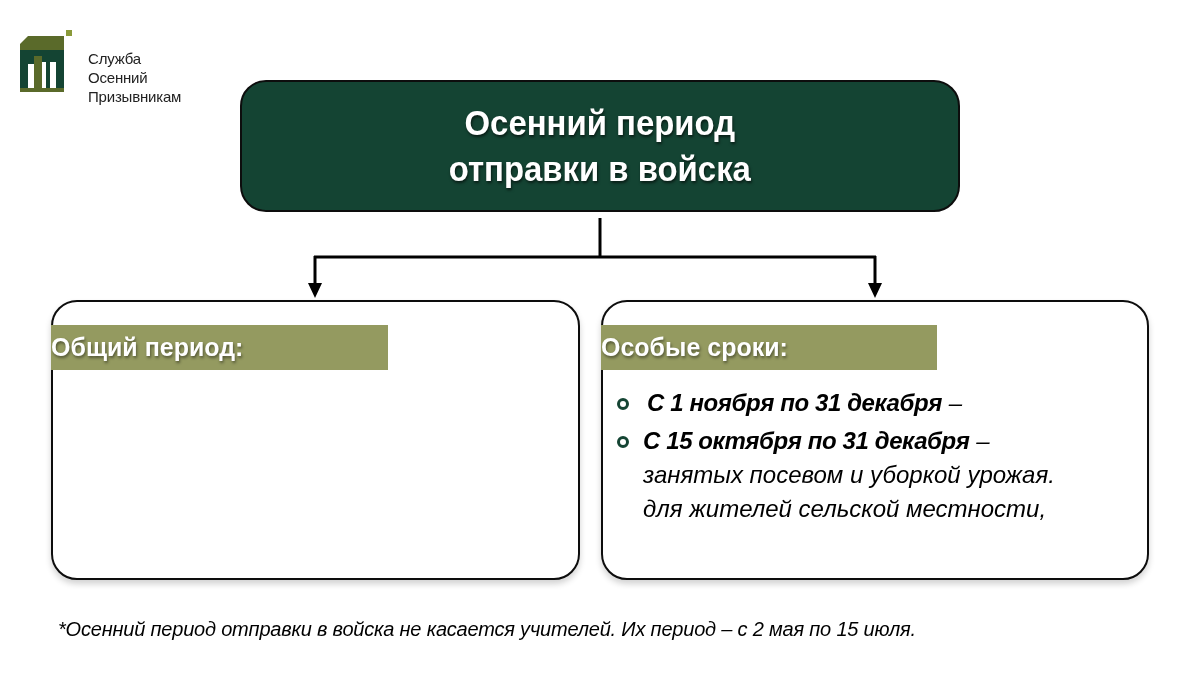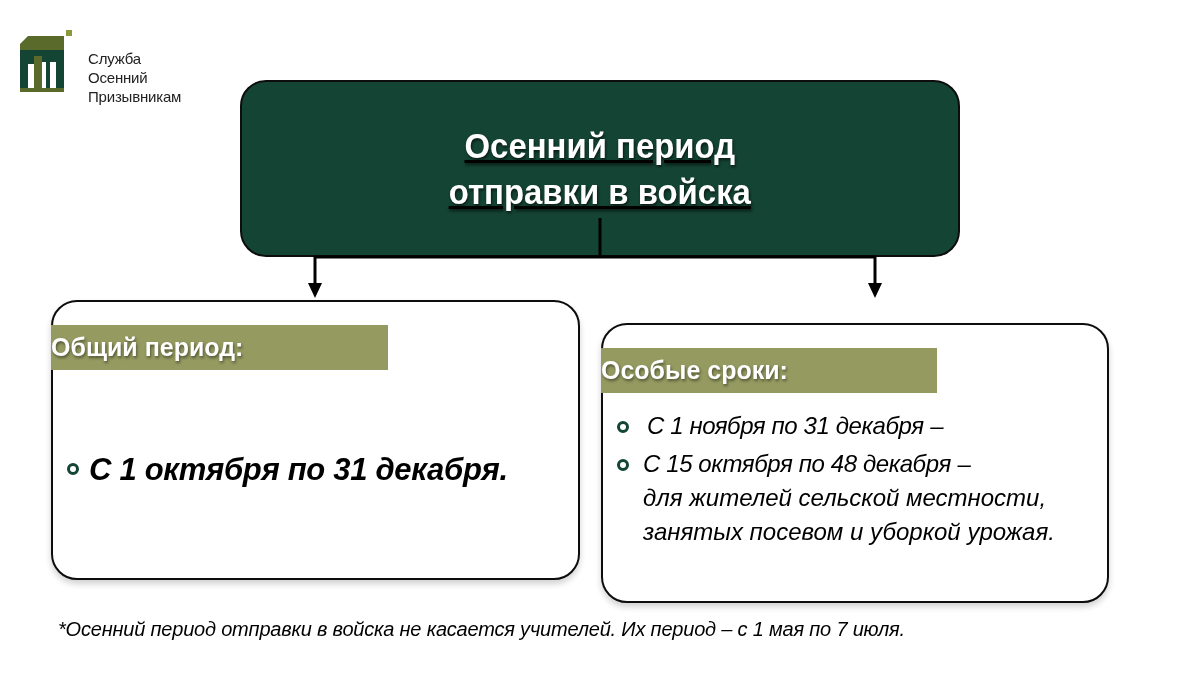--- a/index.html
+++ b/index.html
@@ -6,42 +6,42 @@
   html, body { width: 1200px; height: 675px; background: #ffffff; overflow: hidden; }
   body { position: relative; font-family: "Liberation Sans", "DejaVu Sans", sans-serif; color: #000; }
 
   
   .logo { position: absolute; left: 20px; top: 30px; display: flex; align-items: flex-start; }
   .logo-mark { width: 52px; height: 62px; position: relative; }
   .logo-text { margin-left: 16px; margin-top: 19px; font-size: 15px; line-height: 19px; color: #222; font-family: "Liberation Sans", sans-serif; letter-spacing: -0.2px; }
 
   
   .title-box {
-    position: absolute; left: 240px; top: 80px; width: 720px; height: 177px;
+    position: absolute; left: 240px; top: 80px; width: 720px; height: 132px;
     background: #144433; border: 2px solid #0d0d0d; border-radius: 26px;
-    display: flex; align-items: center; justify-content: center; text-align: center; text-decoration: underline;
+    display: flex; align-items: center; justify-content: center; text-align: center;
   }
   .title-text {
     color: #fff; font-weight: bold; font-size: 35px; line-height: 46px;
     text-shadow: 1px 2px 3px rgba(0,0,0,0.6);
     font-family: "Liberation Sans", sans-serif;
     transform: scaleX(0.94);
   }
 
   
   .connectors { position: absolute; left: 0; top: 0; width: 1200px; height: 675px; pointer-events: none; }
 
   
   .panel {
     position: absolute; top: 300px; height: 280px; background: #fff;
     border: 2.5px solid #0d0d0d; border-radius: 26px;
     box-shadow: 0 4px 6px rgba(0,0,0,0.18);
   }
   .panel-left { left: 51px; width: 529px; }
-  .panel-right { left: 601px; width: 508px; margin-top: 23px; }
+  .panel-right { left: 601px; width: 548px; }
 
   .panel-header {
     position: absolute; top: 23px; left: -2px; height: 45px;
     background: #949a60; display: flex; align-items: center; 
   }
   .panel-left .panel-header { width: 337px; }
   .panel-right .panel-header { width: 336px; }
   .panel-header-label {
     color: #fff; font-weight: bold; font-size: 25px;
     text-shadow: 1px 2px 3px rgba(0,0,0,0.45);
@@ -54,21 +54,21 @@
 
   .general-item {
     position: absolute; left: 14px; top: 150px; font-size: 31px; font-weight: bold; font-style: italic;
     white-space: nowrap; letter-spacing: -0.3px;
   }
   .general-item .bullet { margin-right: 10px; position: relative; top: -3px; }
 
   .special-list { position: absolute; left: 14px; top: 84px; right: 6px; }
   .special-item { position: relative; padding-left: 26px; font-size: 24px; line-height: 34px; font-style: italic; }
   .special-item .bullet { position: absolute; left: 0; top: 12px; }
-  .special-item .bold-part { font-weight: normal; letter-spacing: -0.4px; }
+  .special-item .bold-part { font-weight: bold; letter-spacing: -0.4px; }
   .special-item .desc { display: block; }
   .special-item.first { padding-left: 30px; }
   .special-item.first .desc { padding-left: 0; }
   .special-item.second { margin-top: 4px; }
 
   .footnote {
     position: absolute; left: 58px; top: 618px; font-size: 20px; font-style: italic; white-space: nowrap;
     letter-spacing: -0.2px;
   }
 </style>
@@ -120,36 +120,33 @@
   <line x1="315" y1="256" x2="315" y2="285" stroke="#000" stroke-width="3"></line>
   <line x1="875" y1="256" x2="875" y2="285" stroke="#000" stroke-width="3"></line>
   <polygon points="308,283 322,283 315,298" fill="#000"></polygon>
   <polygon points="868,283 882,283 875,298" fill="#000"></polygon>
 </svg>
 
 <div class="panel panel-left">
   <div class="panel-header">
     <span class="panel-header-label">Общий период:</span>
   </div>
-  <div class="general-item">
-    <span class="bullet"></span><span>С 1 октября по 31 декабря.</span>
-  </div>
 </div>
 
 <div class="panel panel-right">
   <div class="panel-header">
     <span class="panel-header-label">Особые сроки:</span>
   </div>
   <div class="special-list">
     <div class="special-item first">
       <span class="bullet"></span>
       <span class="bold-part">С 1 ноября по 31 декабря</span><span> –</span>
     </div>
     <div class="special-item second">
       <span class="bullet"></span>
-      <span class="bold-part">С 15 октября по 48 декабря</span><span> –</span>
+      <span class="bold-part">С 15 октября по 31 декабря</span><span> –</span>
+      <span class="desc">занятых посевом и уборкой урожая.</span>
       <span class="desc">для жителей сельской местности,</span>
-      <span class="desc">занятых посевом и уборкой урожая.</span>
     </div>
   </div>
 </div>
 
-<div class="footnote">*Осенний период отправки в войска не касается учителей. Их период – с 1 мая по 7 июля.</div>
+<div class="footnote">*Осенний период отправки в войска не касается учителей. Их период – с 2 мая по 15 июля.</div>
 
 </body></html>

